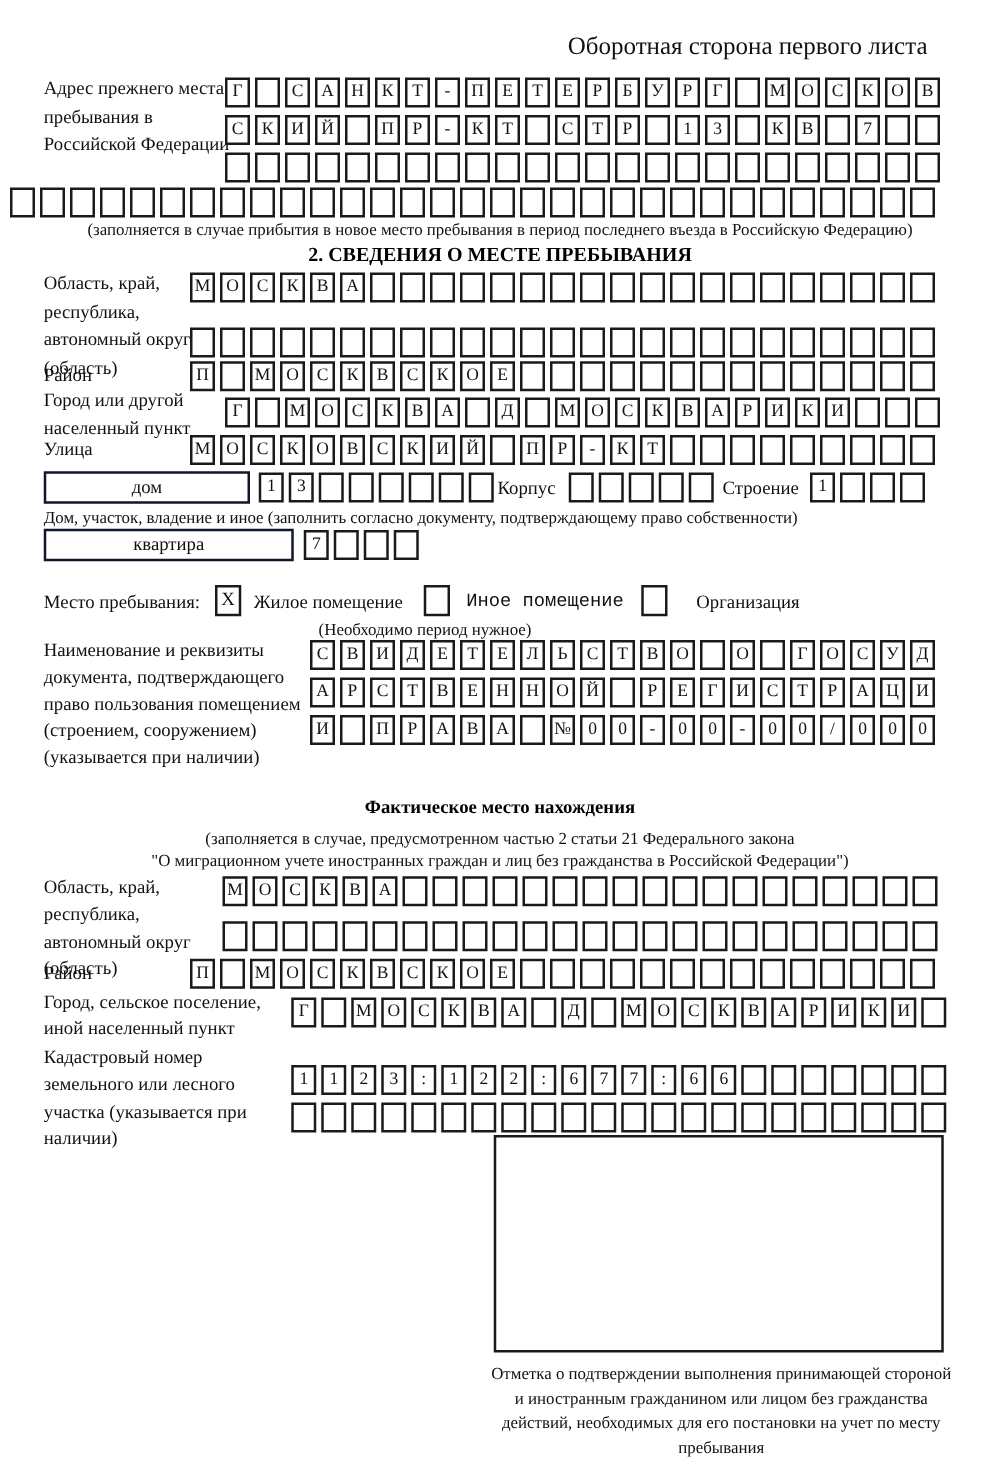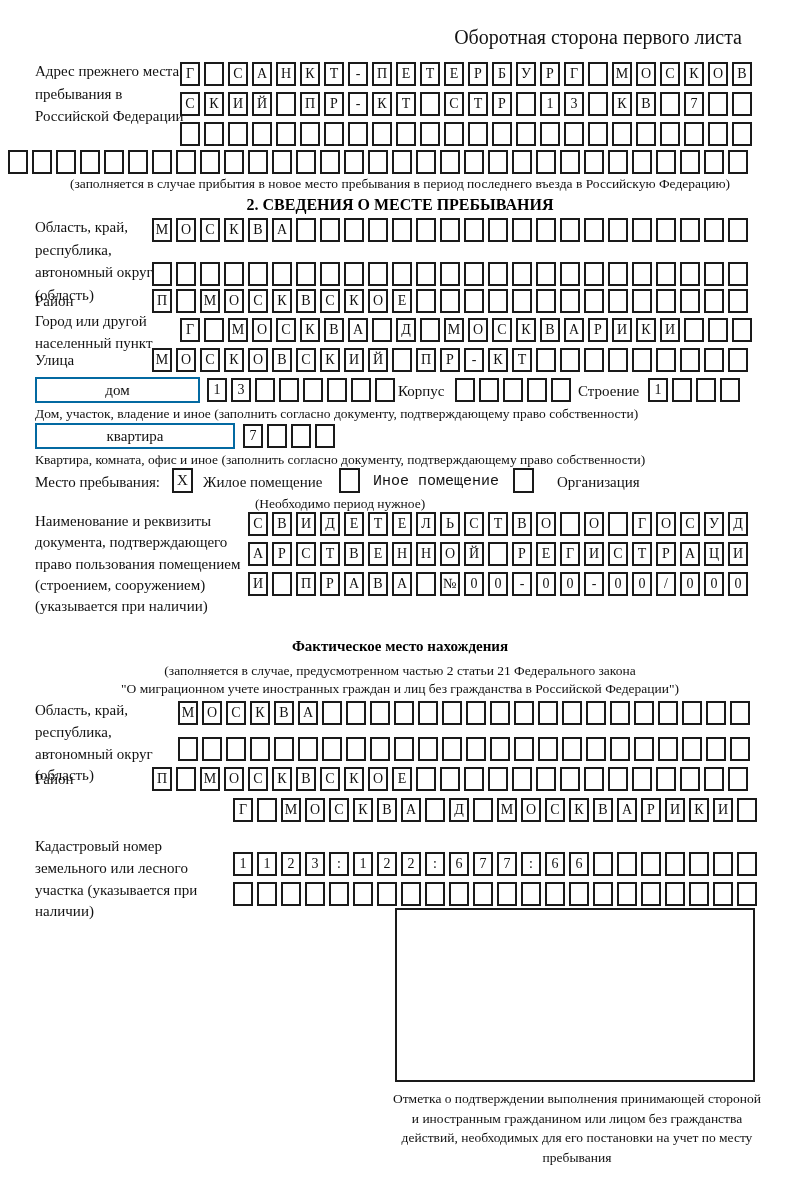--- a/index.html
+++ b/index.html
@@ -13,21 +13,21 @@
   .title { font-weight:bold; font-size:16px; color:#000; }
   .cellrow { position:absolute; display:flex; }
   .cell {
     box-sizing:border-box; flex:none;
     width:20px; height:24px; margin-right:4px;
     border:2px solid #1a1a1a; background:#fff;
     display:inline-flex; align-items:center; justify-content:center;
     font-size:14px; line-height:1;
   }
   .bigbox {
-    box-sizing:border-box; border:2px solid #0369a1; height:26px;
+    box-sizing:border-box; border:2px solid #0f172a; height:26px;
     display:flex; align-items:center; justify-content:center; font-size:15px;
   }
   .checkbox {
     box-sizing:border-box; width:21px; height:25px; border:2px solid #1a1a1a;
     display:inline-flex; align-items:center; justify-content:center; font-size:15px;
   }
   .center { text-align:center; }
 </style>
 </head>
 <body>
@@ -326,21 +326,20 @@
   <div class="abs caption" style="left:35px; top:406px; width:740px;">Дом, участок, владение и иное (заполнить согласно документу, подтверждающему право собственности)</div>
 
   <div class="abs bigbox" style="left:35px; top:423px; width:200px;">квартира</div>
   <div class="cellrow" style="left:243px; top:424px;">
       <span class="cell">7</span>
       <span class="cell"></span>
       <span class="cell"></span>
       <span class="cell"></span>
     </div>
 
-  <div class="abs caption" style="left:35px; top:452px; width:740px;">Квартира, комната, офис и иное (заполнить согласно документу, подтверждающему право собственности)</div>
 
   <div class="abs label" style="left:35px; top:471px;">Место пребывания:</div>
   <div class="abs checkbox" style="left:172px; top:468px;">X</div>
   <div class="abs label" style="left:203px; top:471px;">Жилое помещение</div>
   <div class="abs checkbox" style="left:339px; top:468px;"></div>
   <div class="abs label" style="left:373px; top:471px;font-family:Liberation Mono, monospace;">Иное помещение</div>
   <div class="abs checkbox" style="left:513px; top:468px;"></div>
   <div class="abs label" style="left:557px; top:471px;">Организация</div>
   <div class="abs caption" style="left:210px; top:496px; width:260px; text-align:center;">(Необходимо период нужное)</div>
 
@@ -495,20 +494,21 @@
       <span class="cell"></span>
       <span class="cell"></span>
       <span class="cell"></span>
       <span class="cell"></span>
       <span class="cell"></span>
       <span class="cell"></span>
       <span class="cell"></span>
       <span class="cell"></span>
     </div>
 
+  <div class="abs label" style="left:35px; top:792px; width:198px; line-height:1.4;">Город, сельское поселение, иной населенный пункт</div>
   <div class="cellrow" style="left:233px; top:798px;">
       <span class="cell">Г</span>
       <span class="cell"></span>
       <span class="cell">М</span>
       <span class="cell">О</span>
       <span class="cell">С</span>
       <span class="cell">К</span>
       <span class="cell">В</span>
       <span class="cell">А</span>
       <span class="cell"></span>

